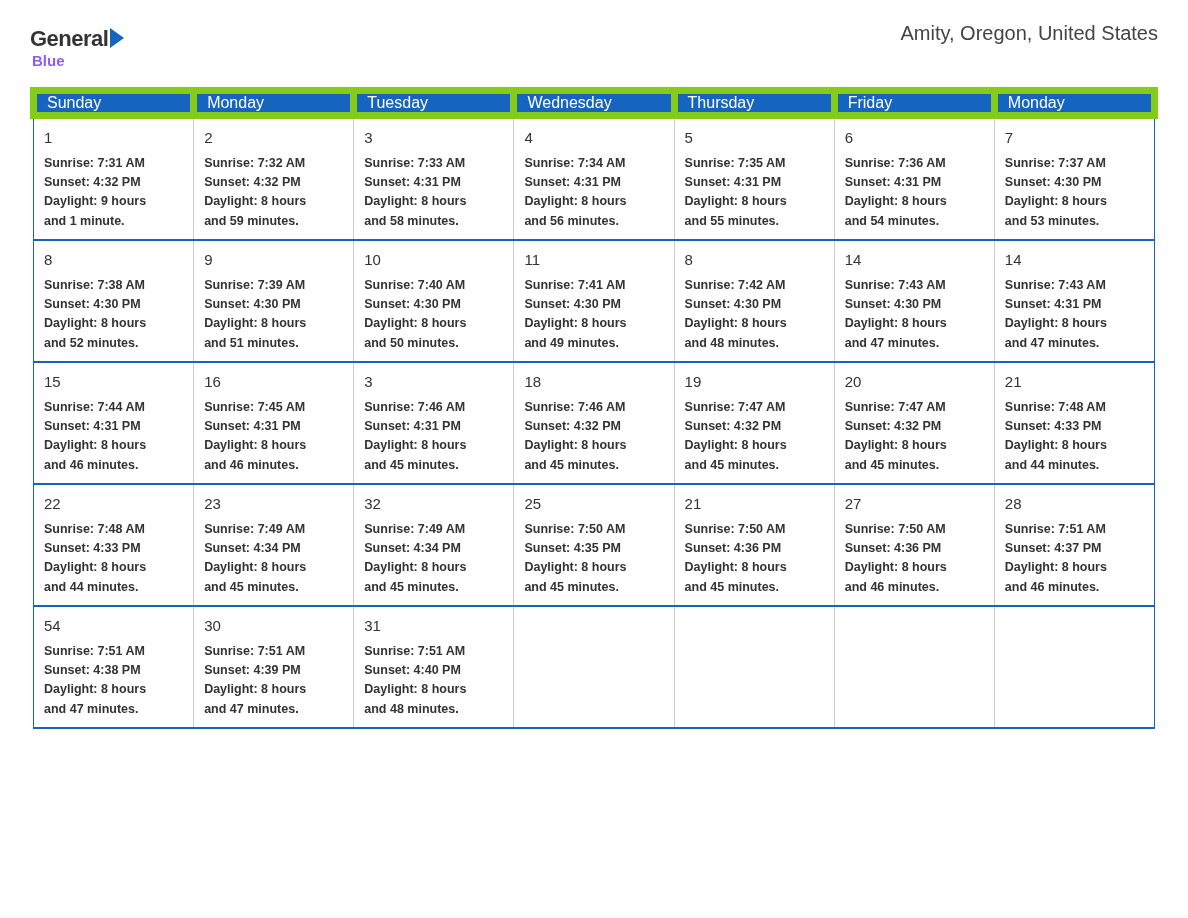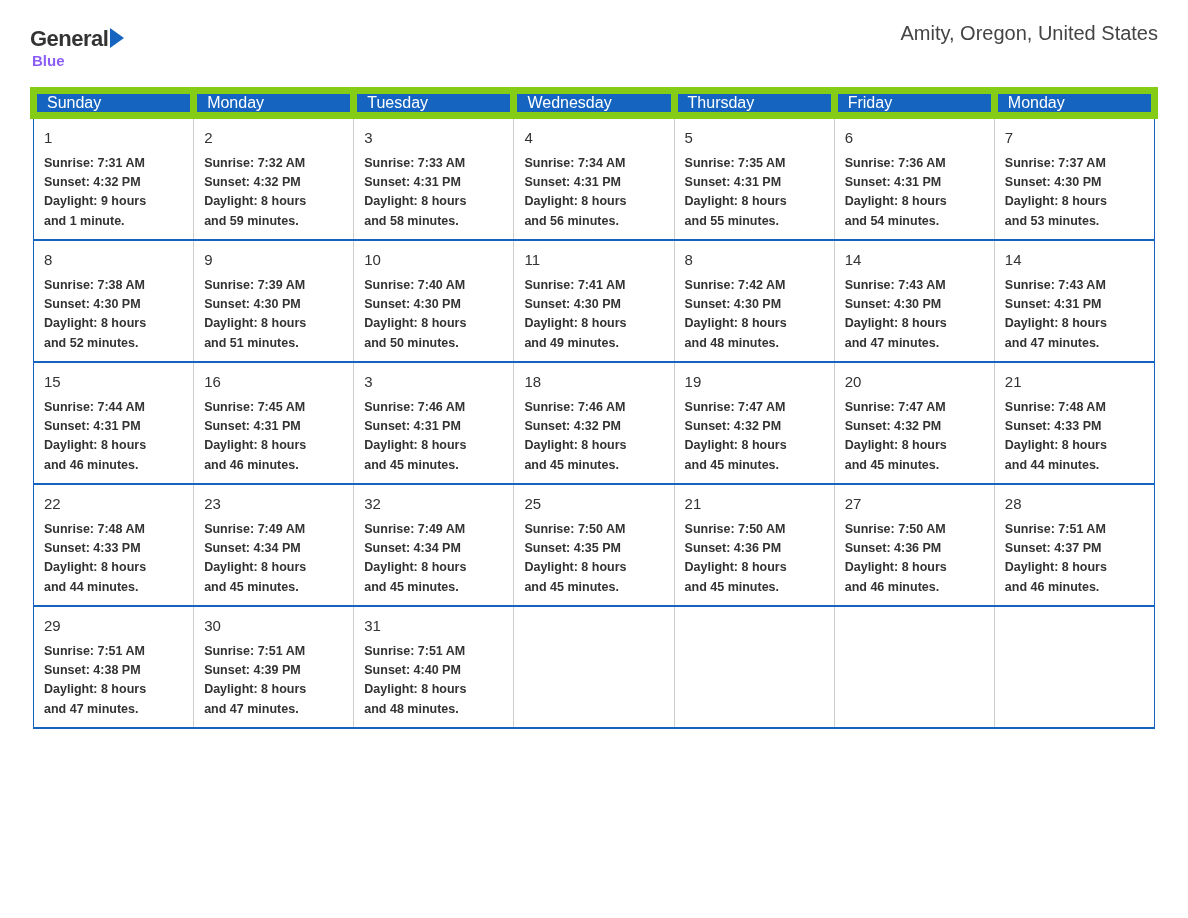--- a/index.html
+++ b/index.html
@@ -255,21 +255,21 @@
           <span class="day-num">27</span>
           <div class="day-info">Sunrise: 7:50 AM<br>Sunset: 4:36 PM<br>Daylight: 8 hours<br>and 46 minutes.</div>
         </td>
         <td>
           <span class="day-num">28</span>
           <div class="day-info">Sunrise: 7:51 AM<br>Sunset: 4:37 PM<br>Daylight: 8 hours<br>and 46 minutes.</div>
         </td>
       </tr>
       <tr>
         <td>
-          <span class="day-num">29</span>
+          <span class="day-num">54</span>
           <div class="day-info">Sunrise: 7:51 AM<br>Sunset: 4:38 PM<br>Daylight: 8 hours<br>and 47 minutes.</div>
         </td>
         <td>
           <span class="day-num">30</span>
           <div class="day-info">Sunrise: 7:51 AM<br>Sunset: 4:39 PM<br>Daylight: 8 hours<br>and 47 minutes.</div>
         </td>
         <td>
           <span class="day-num">31</span>
           <div class="day-info">Sunrise: 7:51 AM<br>Sunset: 4:40 PM<br>Daylight: 8 hours<br>and 48 minutes.</div>
         </td>

